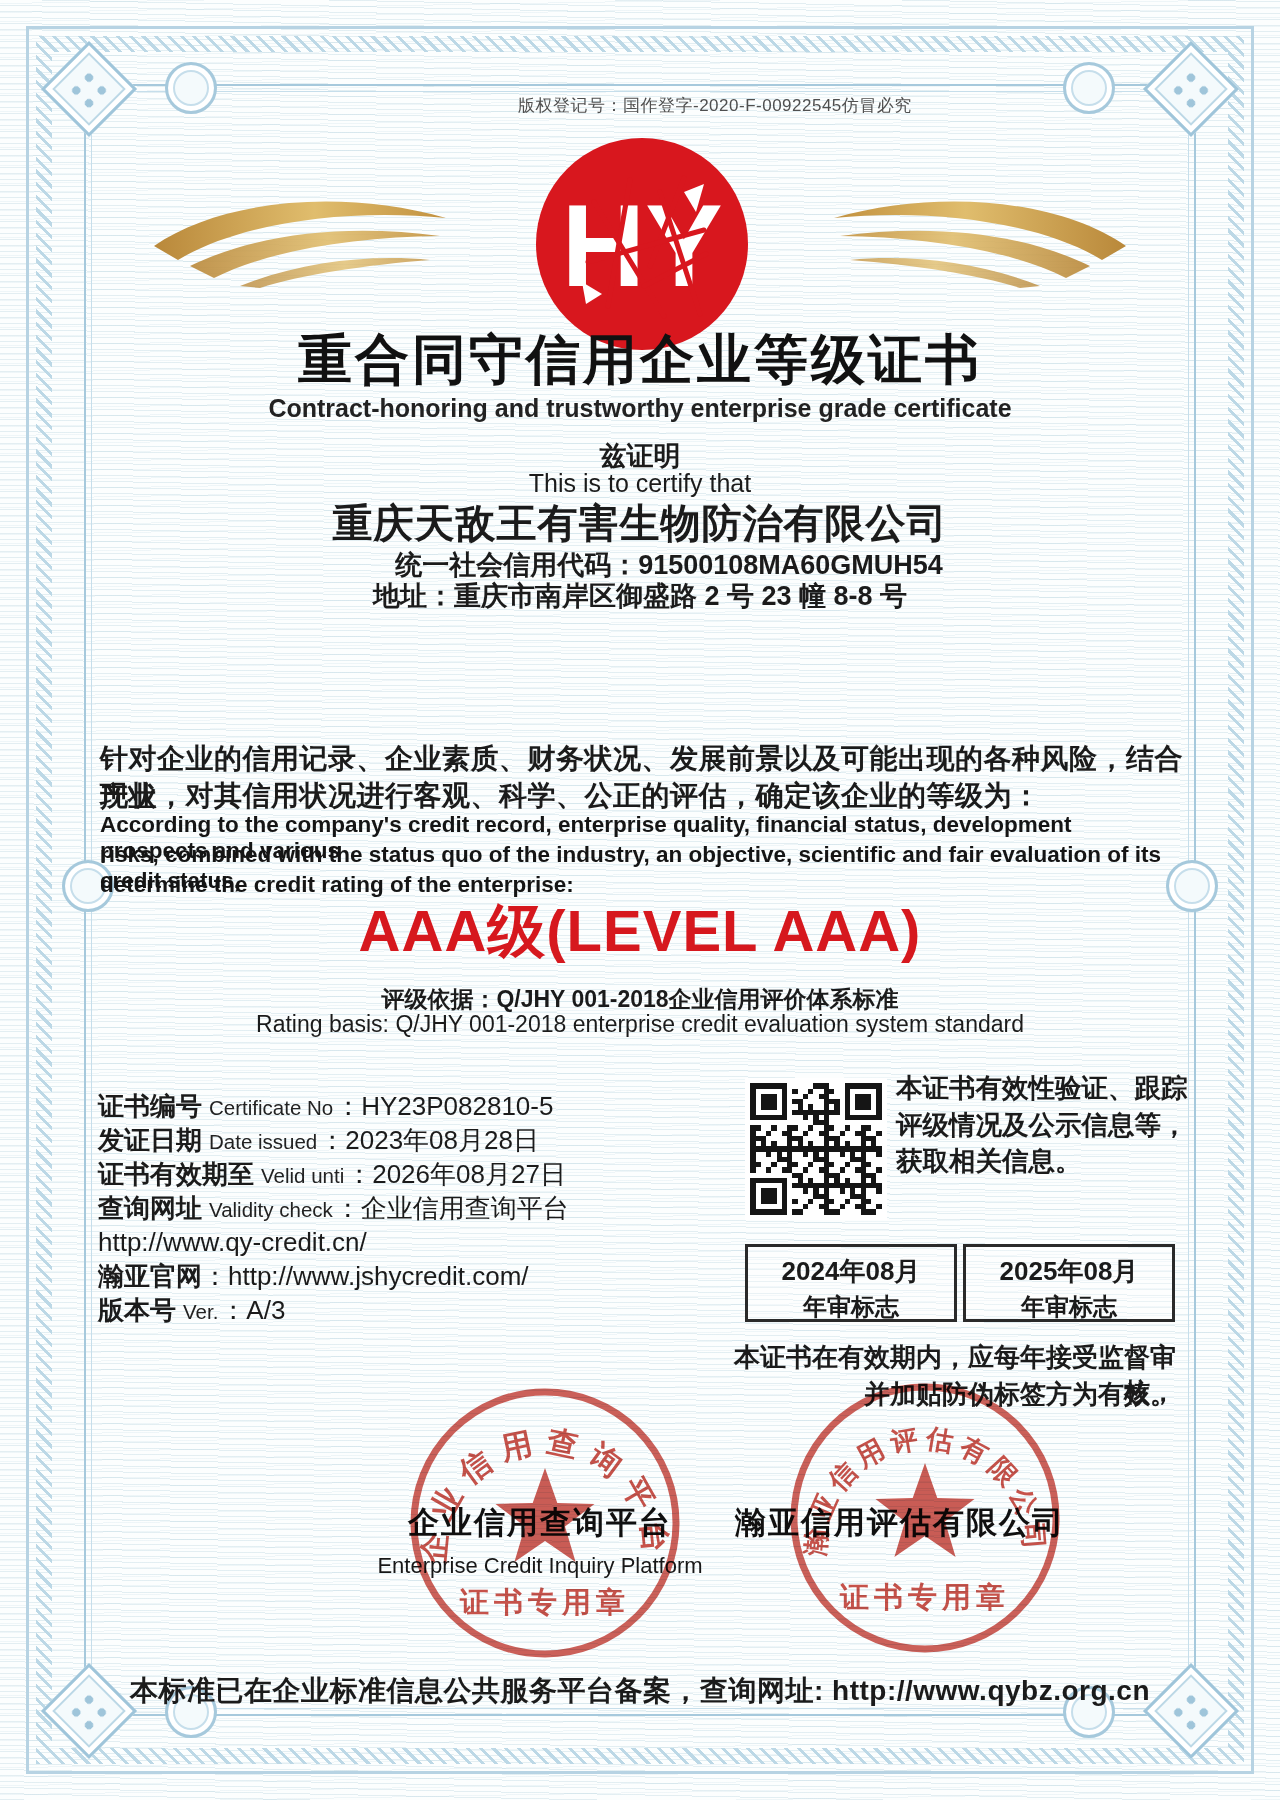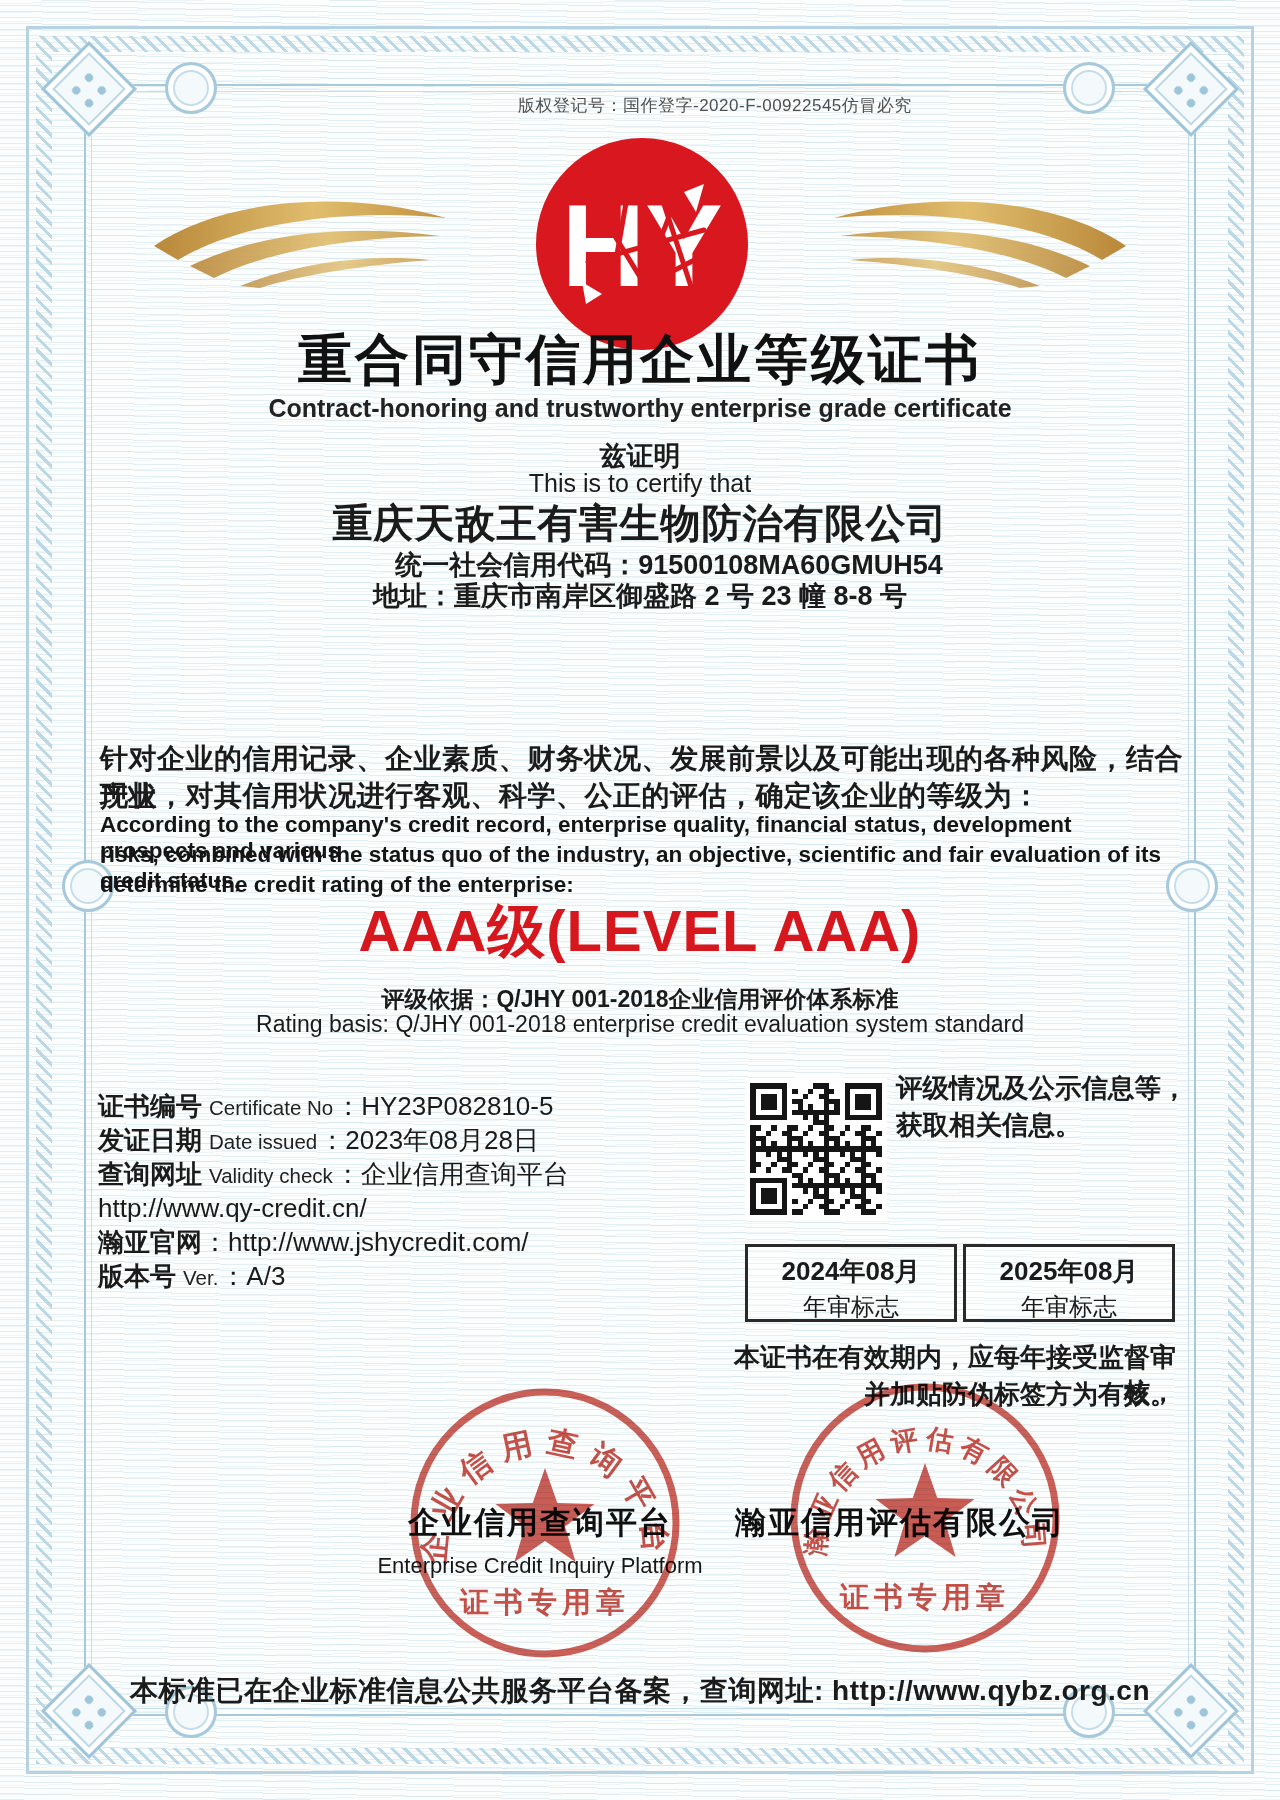--- a/index.html
+++ b/index.html
@@ -41,21 +41,21 @@
   .basis-cn{top:984px;font-size:23px;font-weight:600;}
   .basis-en{top:1011px;font-size:23px;}
   .details{left:98px;top:1090px;width:620px;font-size:26px;line-height:32px;}
   .details .cn{font-weight:600;}
   .details .en{font-size:20.5px;font-weight:400;margin:0 2px 0 7px;color:#222;}
   .details .en:empty{margin:0;}
   .details .val{font-weight:500;}
   .qr-note{left:896px;top:1070px;width:300px;font-size:26.5px;font-weight:600;line-height:36.5px;}
   .abox{position:absolute;width:206px;height:72px;border:3px solid #2a2a2a;background:rgba(255,255,255,.25);text-align:center;}
   .abox .d{margin-top:7px;font-size:26px;font-weight:600;}
-  .abox .l{margin-top:2px;font-size:24px;font-weight:400;}
+  .abox .l{margin-top:2px;font-size:24px;font-weight:700;}
   .annual-note{left:700px;width:476px;text-align:right;font-size:26px;font-weight:600;}
   .org{position:absolute;text-align:center;z-index:3;}
   .org .ncn{font-size:31px;font-weight:700;letter-spacing:2px;color:#101010;}
   .org .nen{margin-top:9px;font-size:22px;color:#171717;}
   .stamp{position:absolute;z-index:4;mix-blend-mode:multiply;opacity:.88;}
   .footer-line{top:1672px;font-size:28px;font-weight:700;letter-spacing:.5px;}
   .arcA{font-size:31px;font-weight:700;letter-spacing:11px;}
   .arcB{font-size:27px;font-weight:700;letter-spacing:6px;}
 </style>
 </head>
@@ -142,20 +142,21 @@
   <div class="abs intro-en" style="top:842px;">risks, combined with the status quo of the industry, an objective, scientific and fair evaluation of its credit status,</div>
   <div class="abs intro-en" style="top:872px;">determine the credit rating of the enterprise:</div>
 
   <div class="abs ctr rating" style="color:#d6181e;">AAA级(LEVEL AAA)</div>
   <div class="abs ctr basis-cn">评级依据：Q/JHY 001-2018企业信用评价体系标准</div>
   <div class="abs ctr basis-en">Rating basis: Q/JHY 001-2018 enterprise credit evaluation system standard</div>
 
   <div class="abs details">
     <div><span class="cn">证书编号</span><span class="en">Certificate No</span><span>：</span><span class="val">HY23P082810-5</span></div>
     <div><span class="cn">发证日期</span><span class="en">Date issued</span><span>：</span><span class="val">2023年08月28日</span></div>
+    <div><span class="cn">证书有效期至</span><span class="en">Velid unti</span><span>：</span><span class="val">2026年08月27日</span></div>
     <div><span class="cn">查询网址</span><span class="en">Validity check</span><span>：</span><span class="val">企业信用查询平台</span></div>
     <div><span class="cn"></span><span class="en"></span><span></span><span class="val">http://www.qy-credit.cn/</span></div>
     <div><span class="cn">瀚亚官网</span><span class="en"></span><span>：</span><span class="val">http://www.jshycredit.com/</span></div>
     <div><span class="cn">版本号</span><span class="en">Ver.</span><span>：</span><span class="val">A/3</span></div>
   </div>
 
   <svg id="qr-svg" class="abs" style="left:745px;top:1078px;background:#fff;" width="142" height="142" viewBox="-1 -1 27 27" shape-rendering="crispEdges">
       <rect x="0" y="0" width="7" height="7" fill="#151515"></rect>
       <rect x="1" y="1" width="5" height="5" fill="#ffffff"></rect>
       <rect x="2" y="2" width="3" height="3" fill="#151515"></rect>
@@ -375,20 +376,21 @@
       <rect x="9" y="24" width="1" height="1" fill="#151515"></rect>
       <rect x="14" y="24" width="1" height="1" fill="#151515"></rect>
       <rect x="15" y="24" width="1" height="1" fill="#151515"></rect>
       <rect x="16" y="24" width="1" height="1" fill="#151515"></rect>
       <rect x="21" y="24" width="1" height="1" fill="#151515"></rect>
       <rect x="22" y="24" width="1" height="1" fill="#151515"></rect>
       <rect x="23" y="24" width="1" height="1" fill="#151515"></rect>
     </svg>
 
   <div class="abs qr-note">
+    <div>本证书有效性验证、跟踪</div>
     <div>评级情况及公示信息等，</div>
     <div>获取相关信息。</div>
   </div>
 
   <div class="abox" style="left:745px;top:1244px;">
     <div class="d">2024年08月</div>
     <div class="l">年审标志</div>
   </div>
   <div class="abox" style="left:963px;top:1244px;">
     <div class="d">2025年08月</div>

